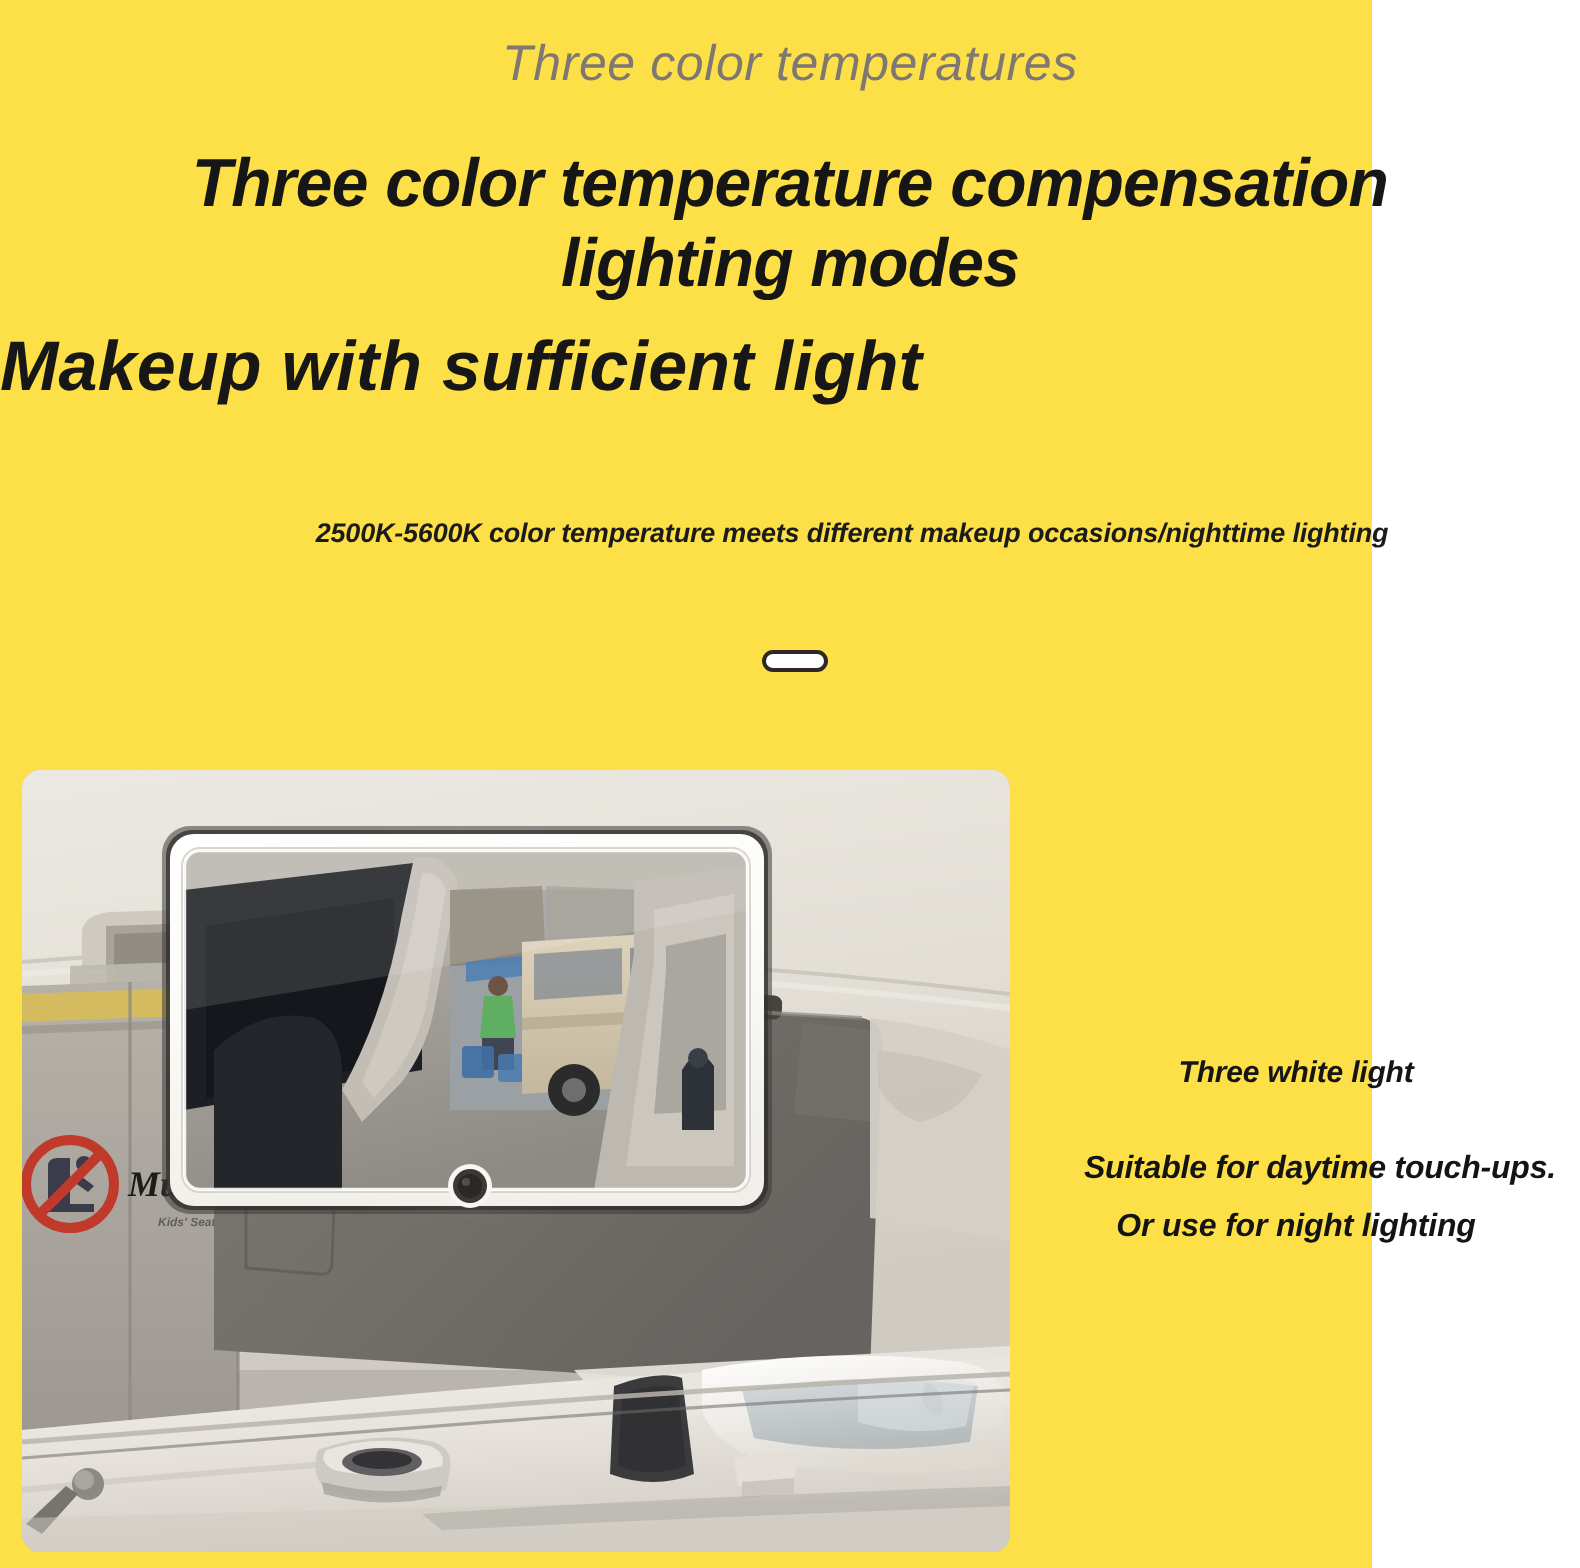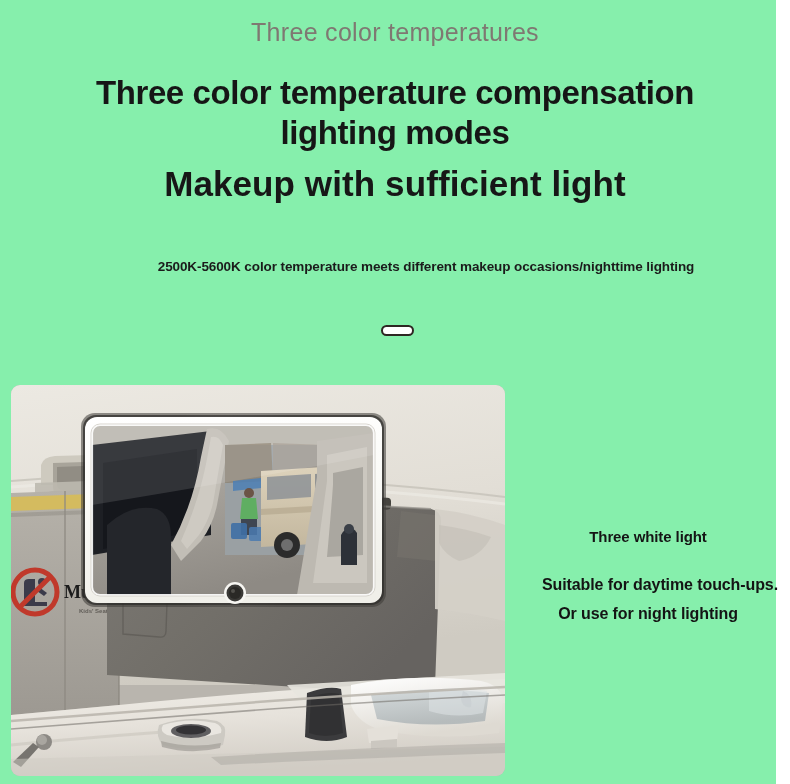--- a/index.html
+++ b/index.html
@@ -8,23 +8,24 @@
   html, body {
     width: 790px;
     height: 784px;
     background: #ffffff;
     font-family: "Liberation Sans", sans-serif;
     overflow: hidden;
   }
 
   .page {
     position: relative;
-    width: 776px;
+    width: 686px;
     height: 784px;
-    background: #86efac;
+    background: #fde047;
+    font-style: italic;
   }
 
   
 
   .eyebrow {
     position: absolute;
     top: 18px;
     left: 0;
     width: 790px;
     text-align: center;
@@ -47,21 +48,20 @@
     color: #161616;
     letter-spacing: -0.4px;
     transform: scaleX(0.97);
   }
 
   .subhead {
     position: absolute;
     top: 162px;
     left: 0;
     width: 790px;
-    text-align: center;
     font-size: 35px;
     line-height: 44px;
     font-weight: 700;
     color: #171717;
     letter-spacing: 0.1px;
     white-space: nowrap;
   }
 
   .tagline {
     position: absolute;

